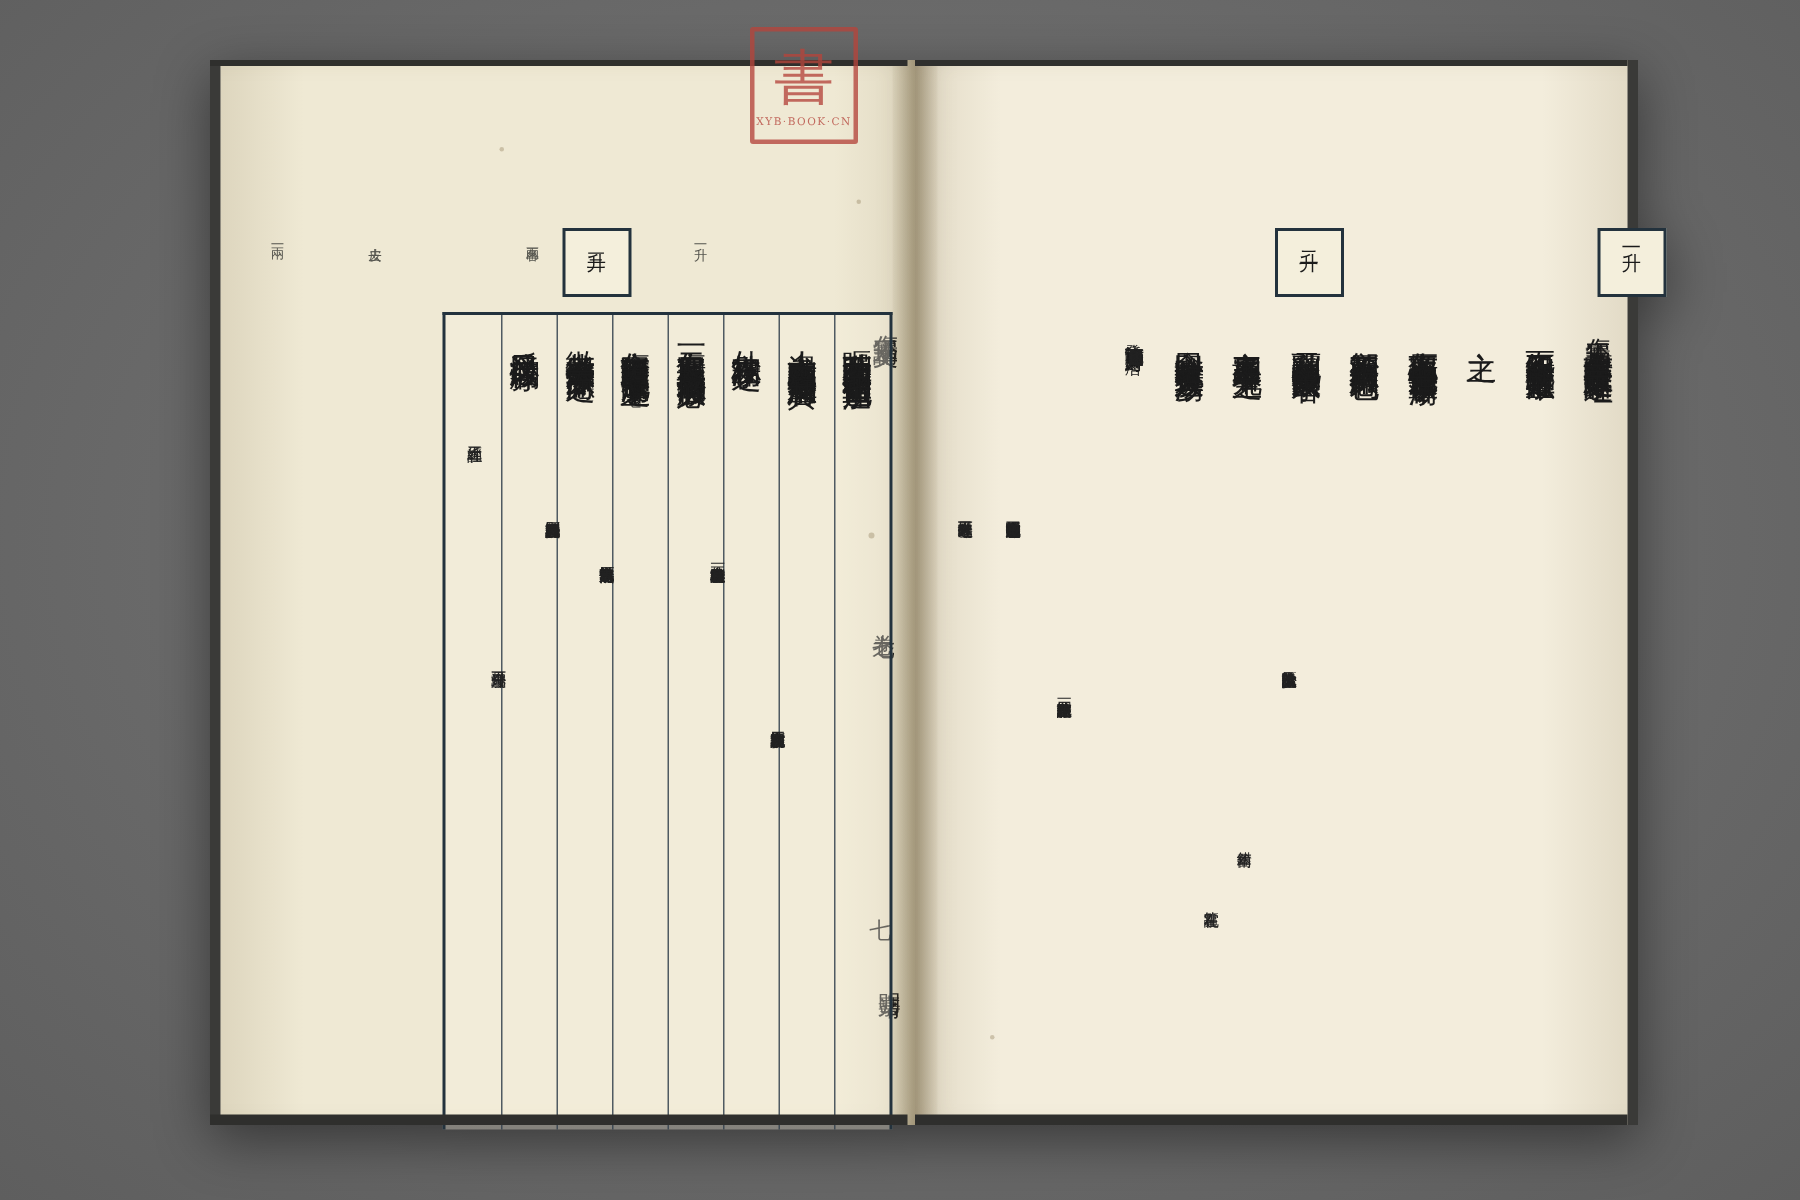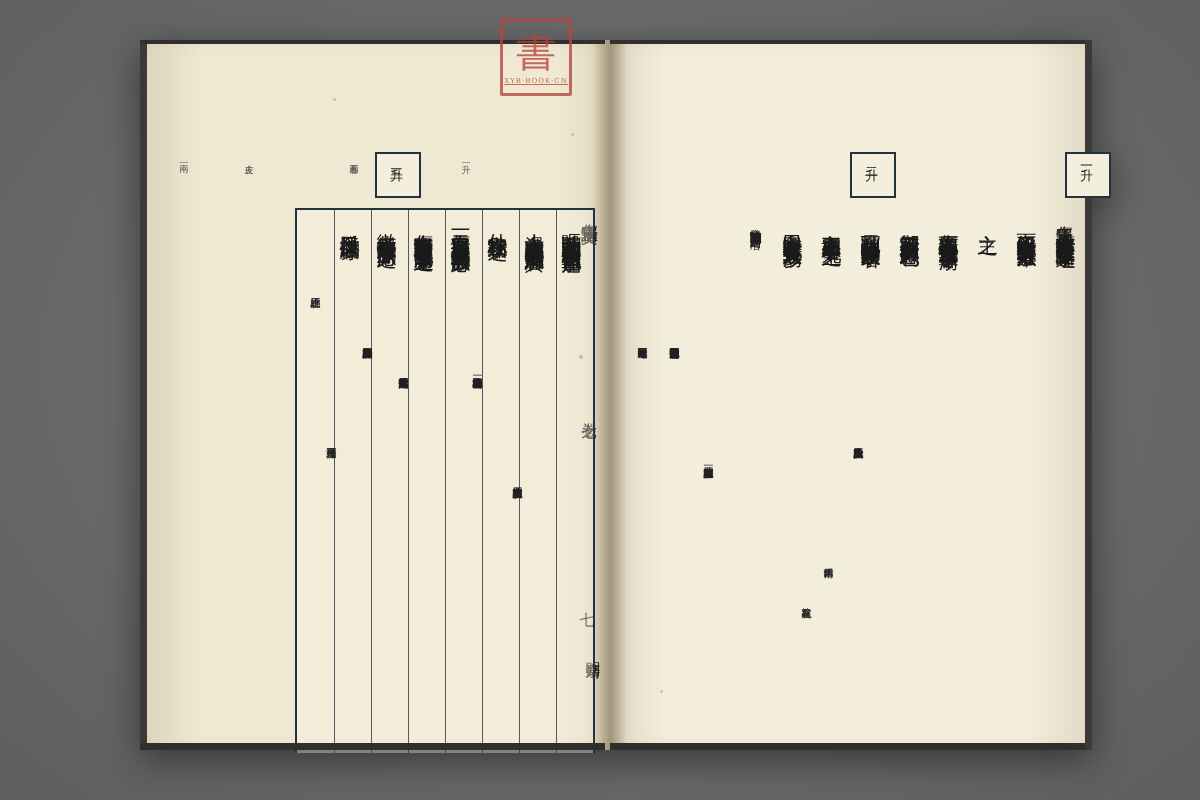--- a/index.html
+++ b/index.html
@@ -161,21 +161,20 @@
   .seal .glyph {
     font-size: 40px;
     line-height: 62px;
     display: block;
   }
   .seal .mini {
     font-size: 7px;
     letter-spacing: 1px;
     display: block;
     margin-top: -6px;
-    text-decoration: underline;
   }
 
   
   .tickmark {
     position: absolute;
     font-family: "DejaVu Serif", serif;
     font-size: 9px;
     color: #55554e;
     writing-mode: vertical-rl;
     text-orientation: upright;

